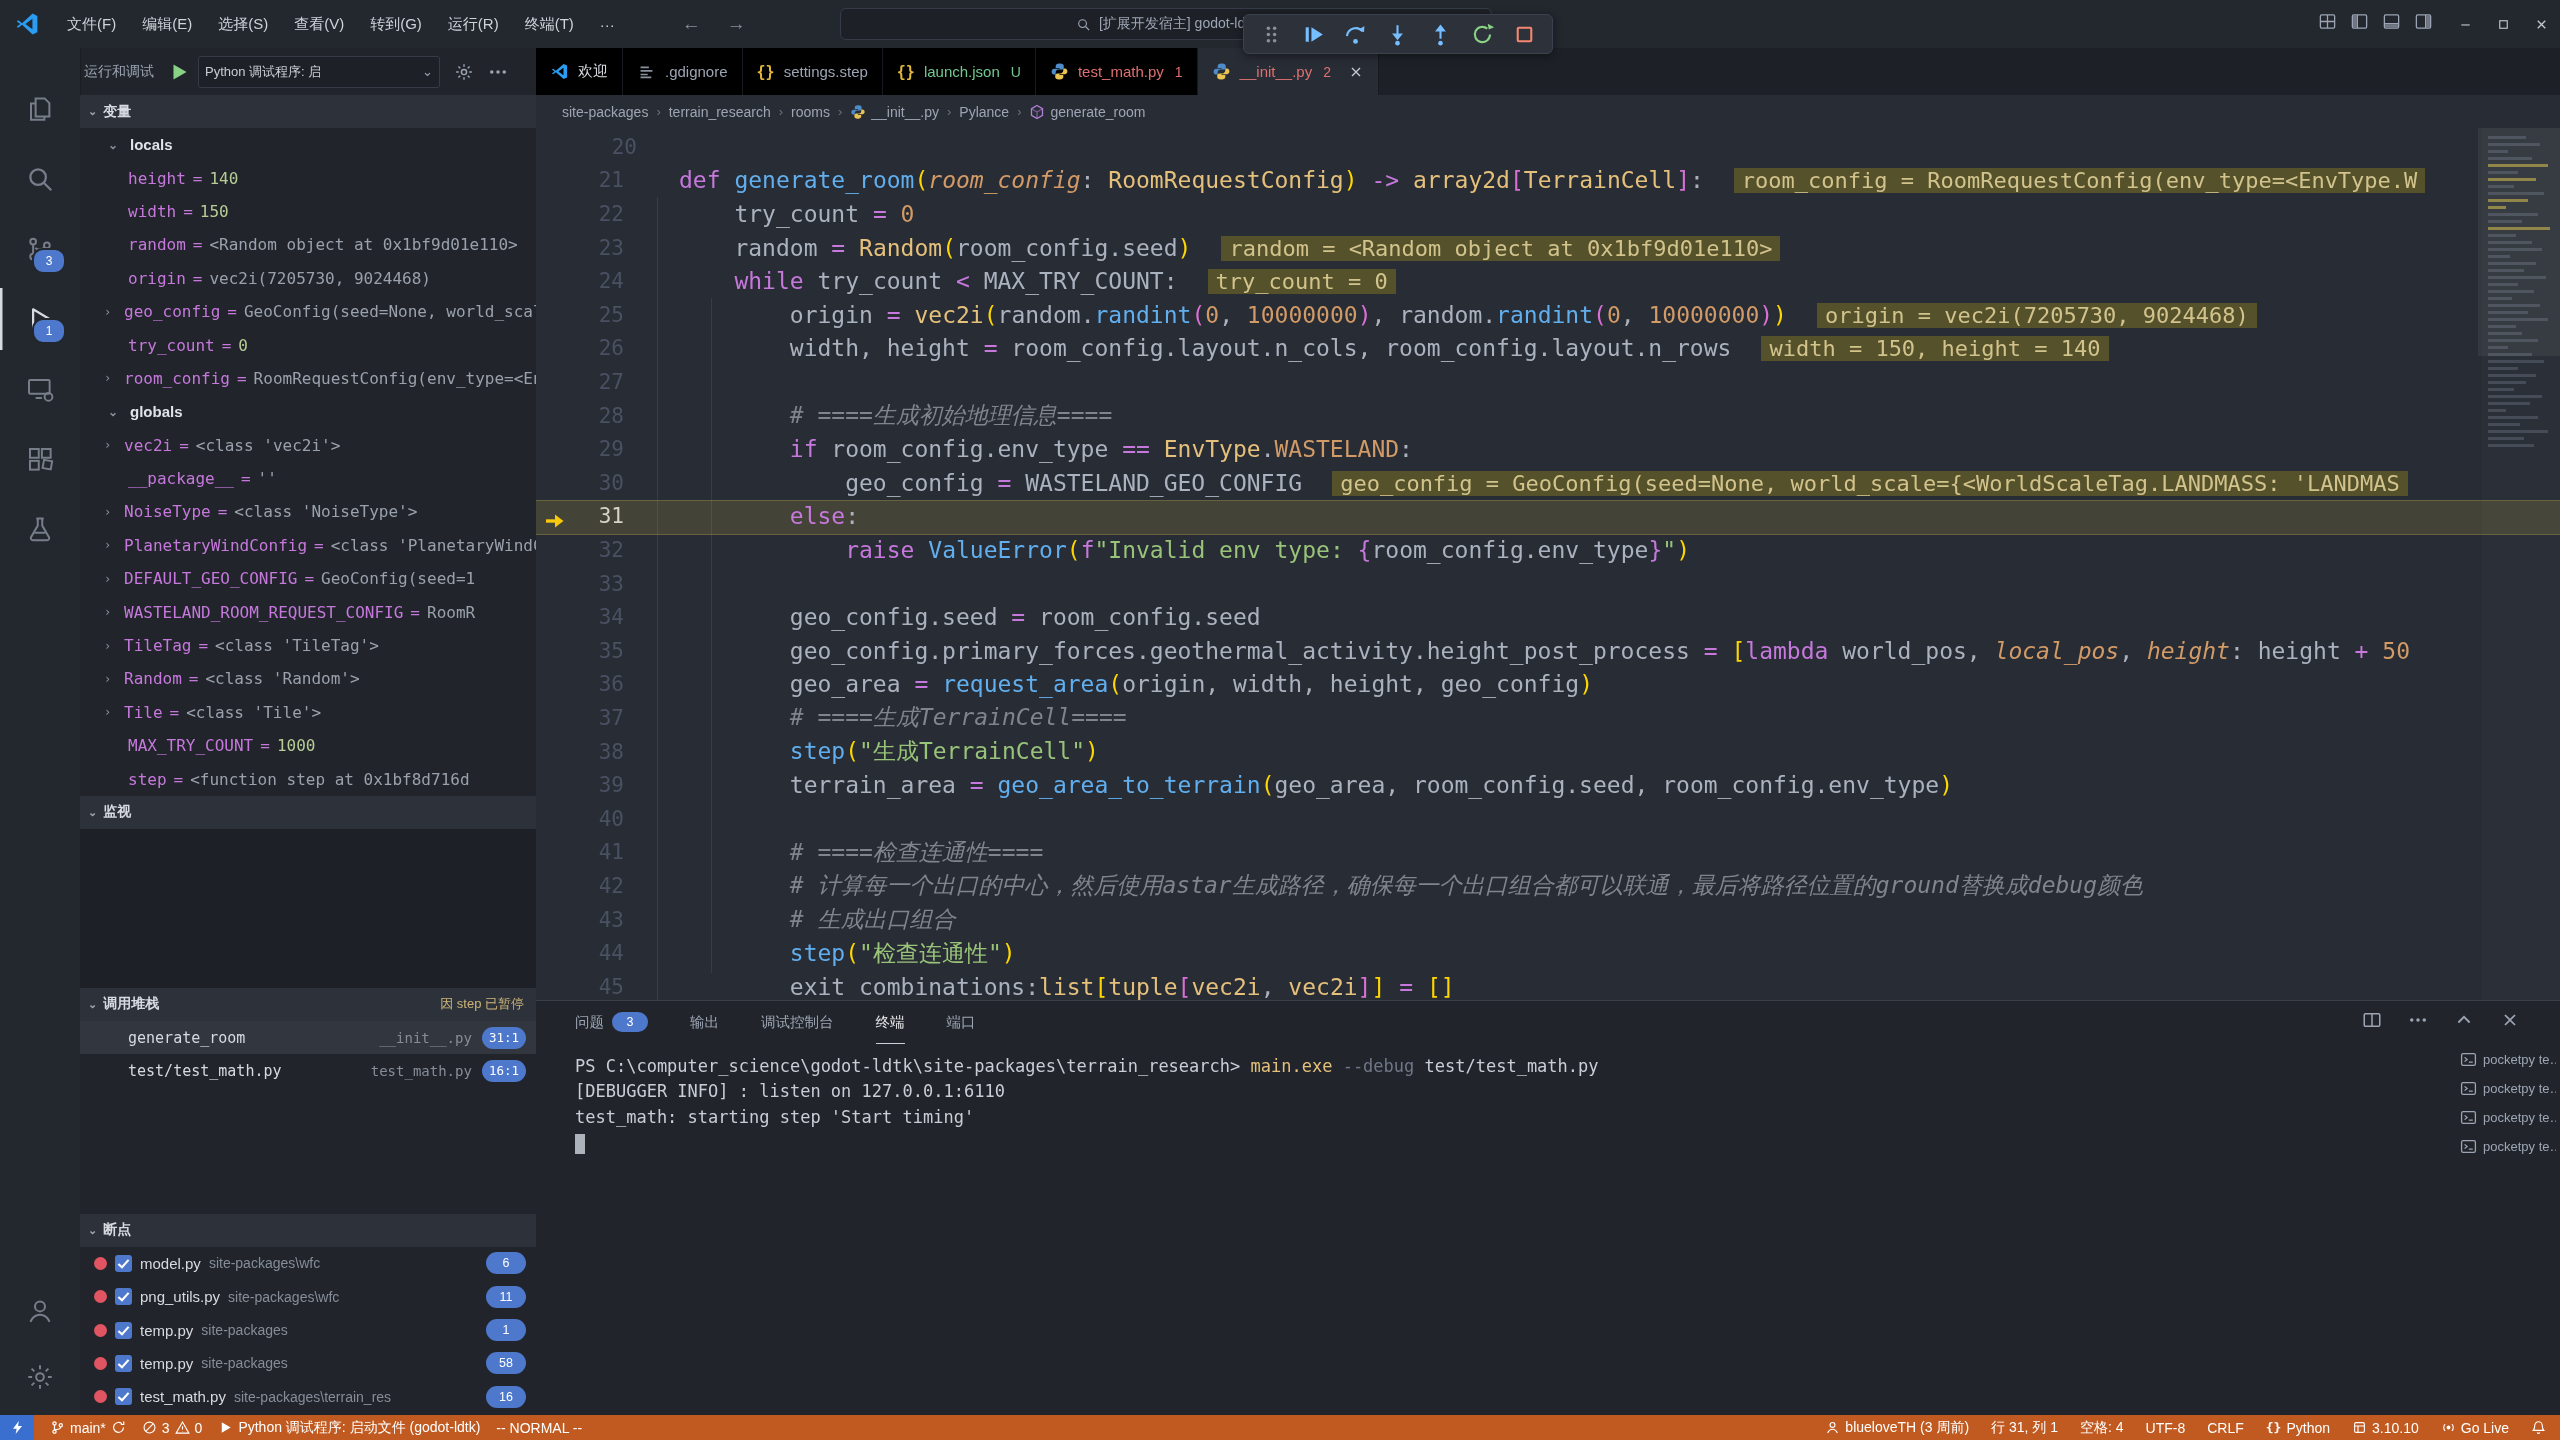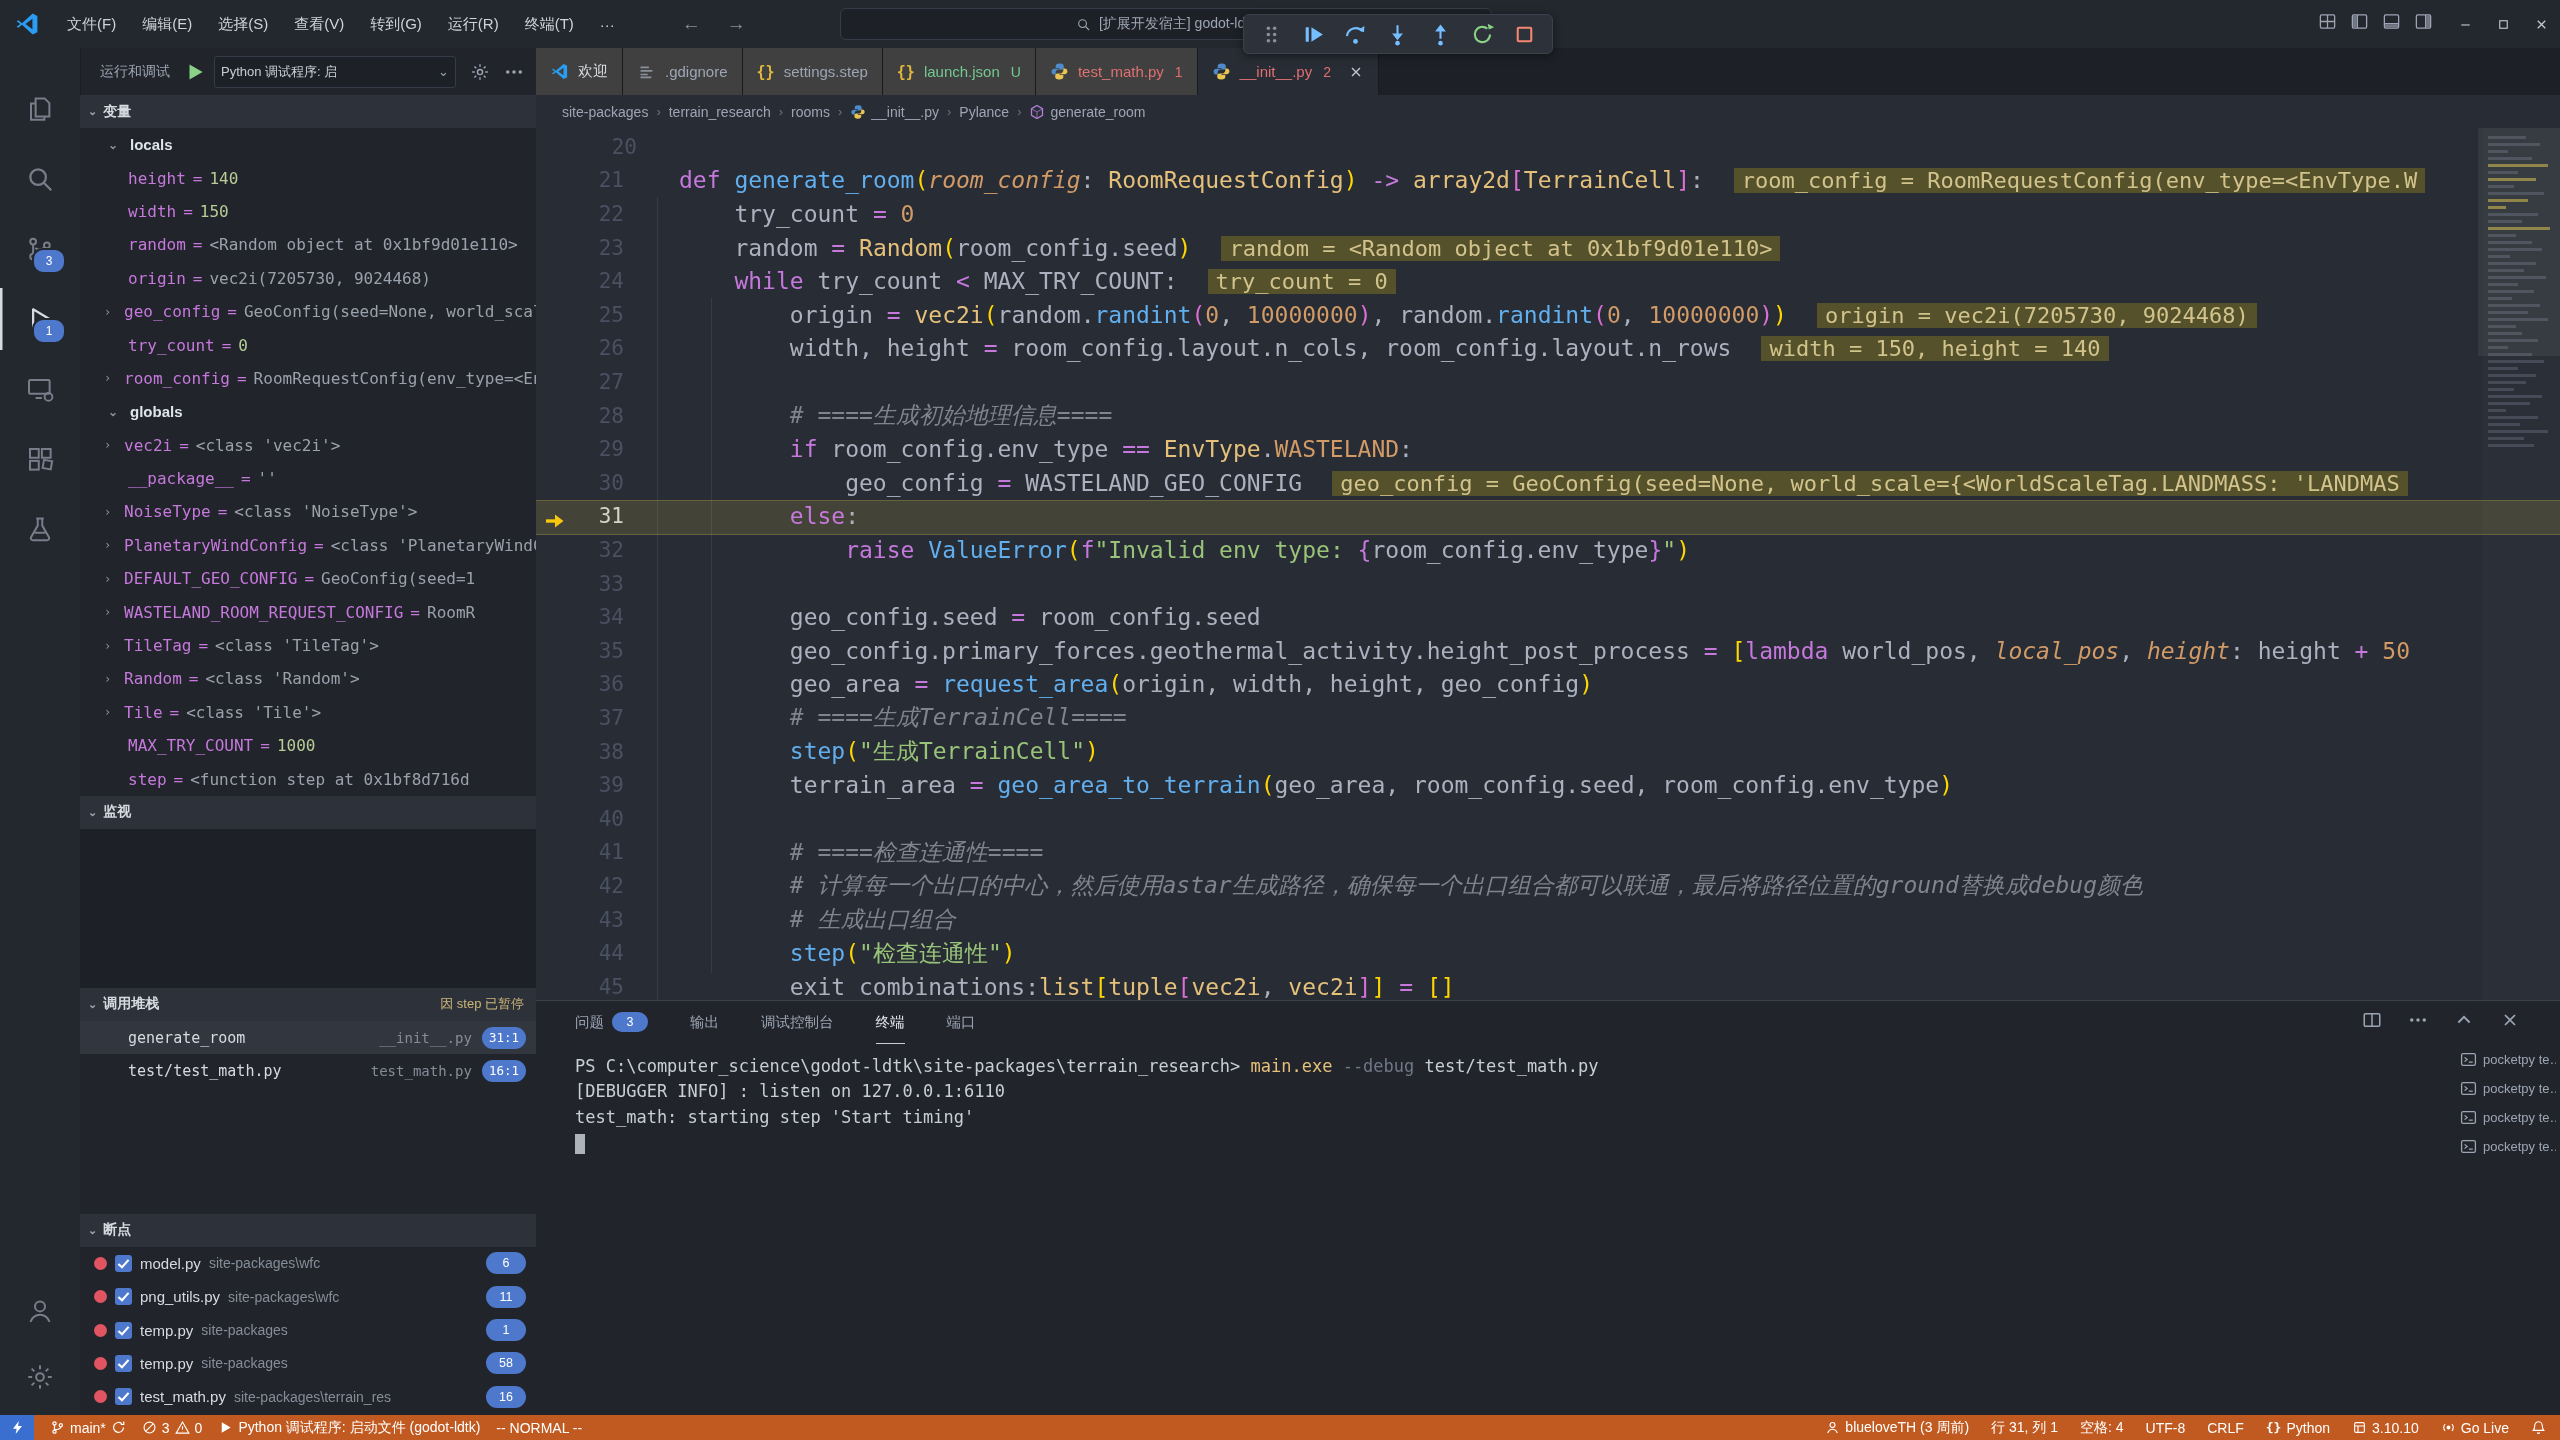--- a/index.html
+++ b/index.html
@@ -24,29 +24,29 @@
   .win-btn{width:38px;height:48px;display:flex;align-items:center;justify-content:center;color:#c3c8cf;}
 
   
   #debugbar{position:absolute;left:1243px;top:14px;width:296px;height:38px;background:#2c313a;border:1px solid #3c424d;
             border-radius:6px;display:flex;align-items:center;justify-content:space-around;padding:0 6px;z-index:50;box-shadow:0 2px 8px rgba(0,0,0,.45);}
   .dbg-btn{width:25px;height:25px;}
   .dbg-grip{color:#8a919c}.dbg-blue{color:#75beff}.dbg-green{color:#89d185}.dbg-red{color:#f48771}
 
   
   #sidebar-header{position:absolute;left:80px;top:48px;width:456px;height:47px;background:#21252b;display:flex;align-items:center;}
-  #run-title{font-size:14px;color:#9da5b4;margin-left:20px;white-space:nowrap;}
+  #run-title{font-size:14px;color:#9da5b4;margin-left:4px;white-space:nowrap;}
   #debug-start{width:22px;height:22px;color:#89d185;margin-left:14px;}
   #debug-config{margin-left:8px;width:228px;height:30px;background:#1d2127;border:1px solid #363c47;border-radius:3px;
                 display:flex;align-items:center;font-size:13px;color:#c8cdd4;padding:0 6px;white-space:nowrap;overflow:hidden;justify-content:flex-end;}
   #debug-config .chev{margin-left:auto;color:#9da5b4;}
   .hdr-ic{width:20px;height:20px;color:#9da5b4;margin-left:14px;}
 
   #tabstrip{position:absolute;left:536px;top:48px;width:2024px;height:47px;background:#1d2127;display:flex;}
-  .tab{height:47px;display:flex;align-items:center;padding:0 14px;gap:9px;background:#404040;border-right:1px solid #181a1f;font-size:15px;color:#8f96a3;white-space:nowrap;}
+  .tab{height:47px;display:flex;align-items:center;padding:0 14px;gap:9px;background:#000000;border-right:1px solid #181a1f;font-size:15px;color:#8f96a3;white-space:nowrap;}
   .tab.active{background:#282c34;color:#d7dae0;}
   .tab .braces{color:#e2b93d;font-weight:bold;font-size:15px;font-family:"DejaVu Sans Mono",monospace;}
   .tab .suffix{font-size:14px;margin-left:2px;}
   .tab .close{margin-left:8px;width:16px;height:16px;color:#c3c8cf;}
   .tl-green{color:#73c991}.tl-red{color:#de7070}.tl-grey{color:#9da5b4}.tl-bright{color:#d7dae0}
 
   
   #activitybar{position:absolute;left:0;top:48px;width:80px;height:1367px;background:#23272e;border-right:1px solid #1a1d22;}
   .ab-item{position:absolute;left:0;width:80px;height:62px;display:flex;align-items:center;justify-content:center;color:#777e89;}
   .ab-item.active{color:#d7dae0;box-shadow:inset 2.5px 0 0 #d7dae0;}

